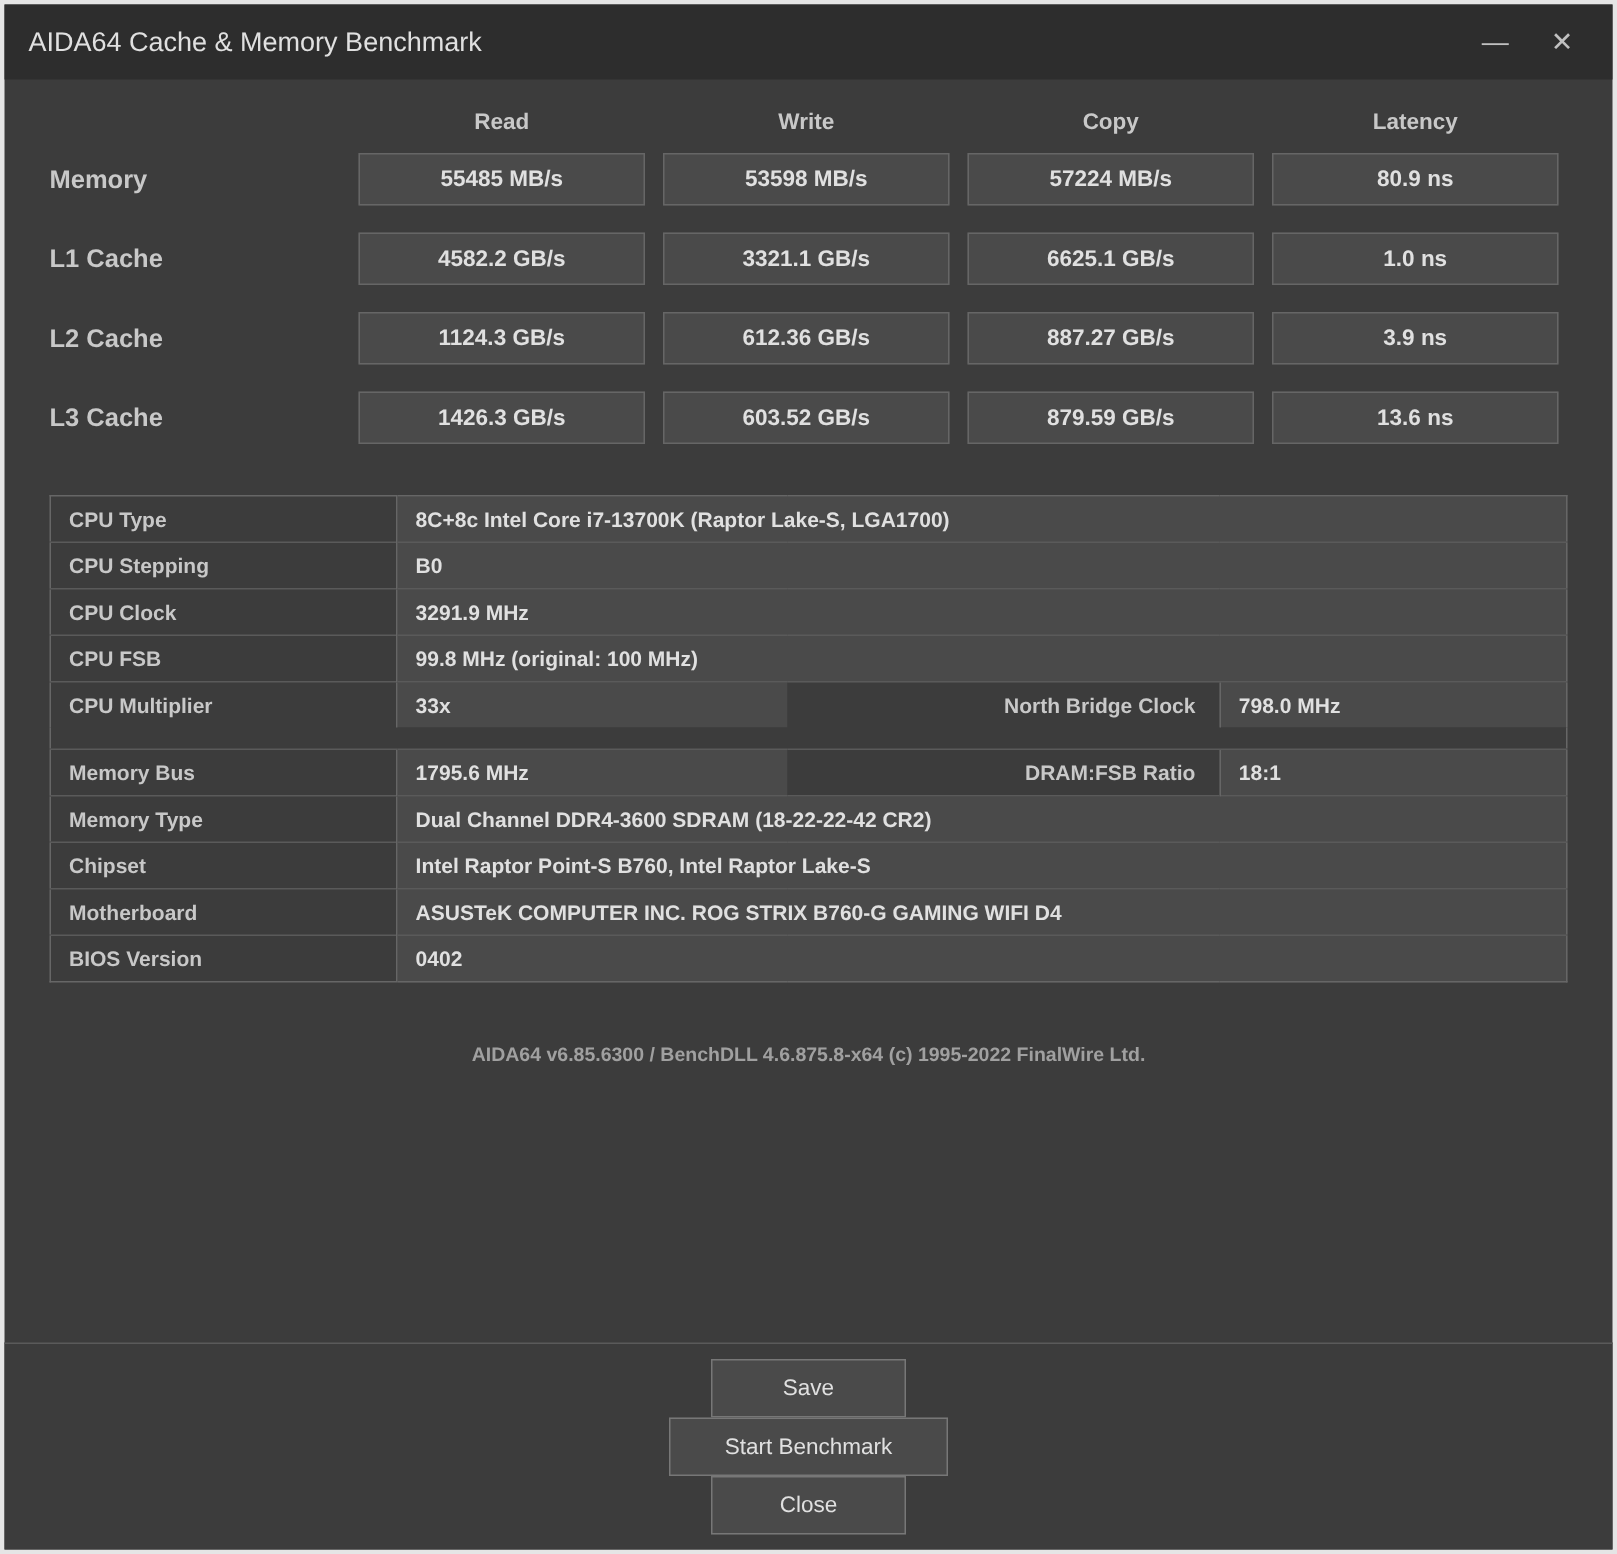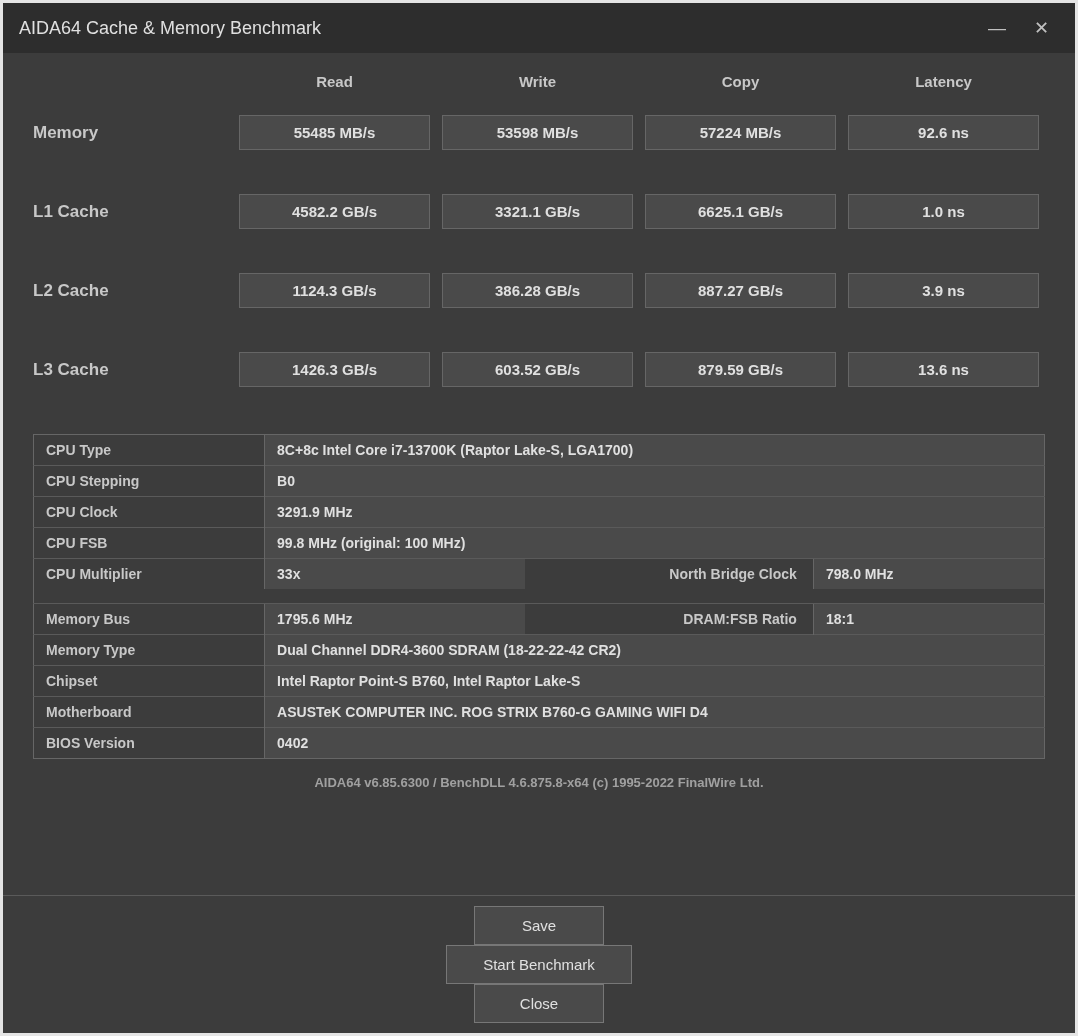--- a/index.html
+++ b/index.html
@@ -71,33 +71,33 @@
       display: grid;
       grid-template-columns: 200px 1fr 1fr 1fr 1fr;
       align-items: center;
       margin-bottom: 18px;
     }
     .bench-label {
       color: #c8c8c8;
       font-size: 17px;
     }
     .bench-value {
-      margin: 13px 6px;
+      margin: 0 6px;
       background: #4a4a4a;
       border: 1px solid #666;
       color: #e0e0e0;
       font-size: 15px;
       text-align: center;
       padding: 8px 4px;
     }
     .footer-text {
       text-align: center;
       color: #a0a0a0;
       font-size: 13px;
-      margin-top: 8px;
+      margin-top: 32px;
       padding: 8px 0;
     }
     .bottom-bar {
       padding: 10px 20px;
       display: flex;
       justify-content: space-between;
       align-items: center;
       background: #3c3c3c;
       border-top: 1px solid #5a5a5a;
       flex-direction: column;
@@ -177,35 +177,35 @@
       <div class="bench-header-cell">Latency</div>
     </div>
 
     <div class="bench-section">
 
       <div class="bench-row">
         <div class="bench-label">Memory</div>
         <div class="bench-value">55485 MB/s</div>
         <div class="bench-value">53598 MB/s</div>
         <div class="bench-value">57224 MB/s</div>
-        <div class="bench-value">92.6 ns</div>
+        <div class="bench-value">80.9 ns</div>
       </div>
 
       <div class="bench-row">
         <div class="bench-label">L1 Cache</div>
         <div class="bench-value">4582.2 GB/s</div>
         <div class="bench-value">3321.1 GB/s</div>
         <div class="bench-value">6625.1 GB/s</div>
         <div class="bench-value">1.0 ns</div>
       </div>
 
       <div class="bench-row">
         <div class="bench-label">L2 Cache</div>
         <div class="bench-value">1124.3 GB/s</div>
-        <div class="bench-value">386.28 GB/s</div>
+        <div class="bench-value">612.36 GB/s</div>
         <div class="bench-value">887.27 GB/s</div>
         <div class="bench-value">3.9 ns</div>
       </div>
 
       <div class="bench-row">
         <div class="bench-label">L3 Cache</div>
         <div class="bench-value">1426.3 GB/s</div>
         <div class="bench-value">603.52 GB/s</div>
         <div class="bench-value">879.59 GB/s</div>
         <div class="bench-value">13.6 ns</div>

